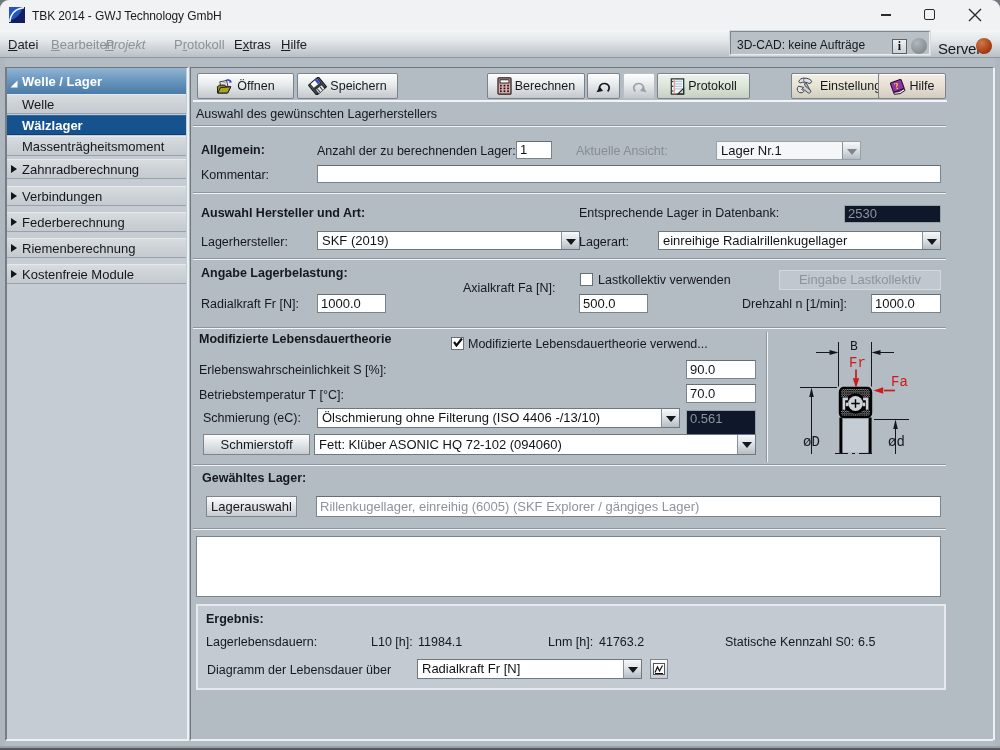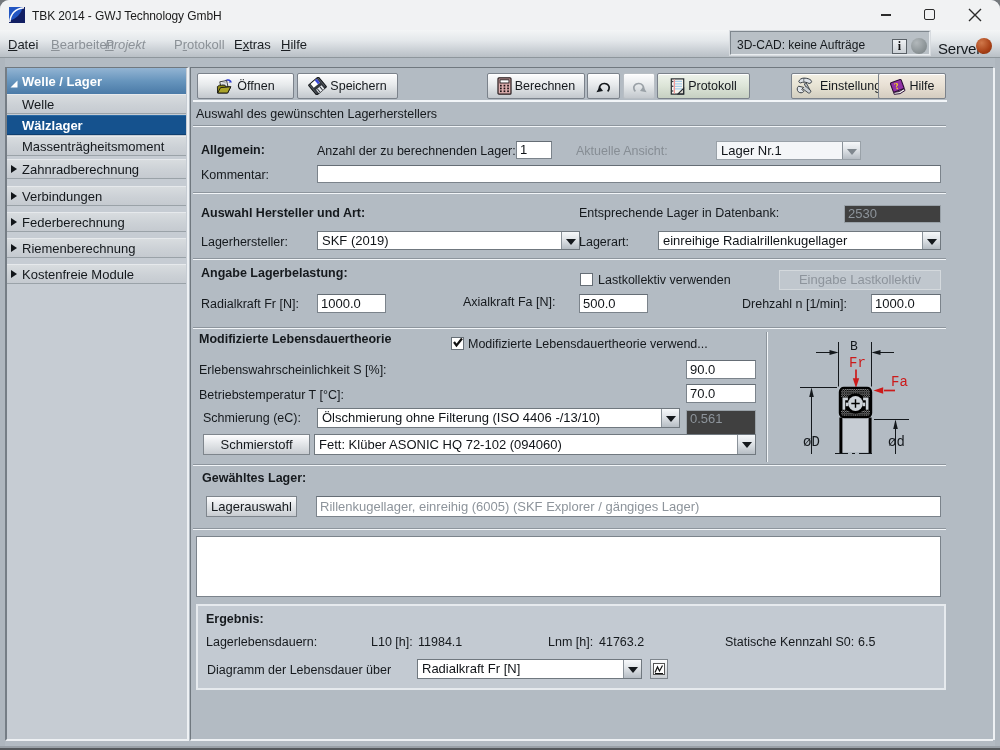--- a/index.html
+++ b/index.html
@@ -5,21 +5,21 @@
   html,body{margin:0;padding:0;width:1000px;height:750px;overflow:hidden;background:#74787c;}
   *{box-sizing:border-box;}
   #win{position:absolute;left:0;top:0;width:1000px;height:750px;background:#b3bbc3;
        border-radius:9px 9px 0 0;overflow:hidden;font-family:"Liberation Sans",sans-serif;}
   .abs{position:absolute;}
   .lbl{position:absolute;font-size:12.5px;color:#15191d;white-space:nowrap;}
   .b{font-weight:bold;}
   .gray{color:#868d94;}
   .fld{position:absolute;background:#fff;border:1px solid #7b838b;border-top-color:#656d75;
        font-size:13px;color:#101418;padding-left:3px;white-space:nowrap;overflow:hidden;}
-  .dis{background:#404040;color:#8d949b;border-color:#99a1a8;}
+  .dis{background:#0f172a;color:#8d949b;border-color:#99a1a8;}
   .cmb{position:absolute;background:#fff;border:1px solid #70787f;font-size:13px;color:#101418;
        padding-left:4px;white-space:nowrap;overflow:hidden;}
   .arr{position:absolute;right:0;top:0;bottom:0;width:18px;
        background:linear-gradient(#f6f8fa,#dfe3e7 45%,#b6bdc4);border-left:1px solid #8a9299;}
   .arr:after{content:"";position:absolute;left:4px;top:7px;width:0;height:0;
        border:5px solid transparent;border-top:6px solid #14181c;border-bottom:none;}
   .arr.g:after{border-top-color:#7f878e;}
   .sep{position:absolute;height:2px;background:#f2f5f8;border-top:1px solid #8d959d;}
   .btn{position:absolute;border:1px solid #7e858c;
        background:linear-gradient(#fdfdfe,#e4e7ea 45%,#c8ccd1);
@@ -189,21 +189,21 @@
   <div class="cmb" style="left:658px;top:231px;width:283px;height:19px;line-height:17px;">einreihige Radialrillenkugellager<span class="arr"></span></div>
   <div class="sep" style="left:193px;top:258px;width:753px;"></div>
 
   <div class="lbl b" style="left:201px;top:266px;">Angabe Lagerbelastung:</div>
   <div class="abs" style="left:580px;top:273px;width:13px;height:13px;background:#fff;border:1px solid #666e76;"></div>
   <div class="lbl" style="left:598px;top:273px;">Lastkollektiv verwenden</div>
   <div class="abs" style="left:779px;top:270px;width:162px;height:20px;background:#c0c7ce;border:1px solid #d4d9dd;
        font-size:13px;color:#8d949c;text-align:center;line-height:18px;">Eingabe Lastkollektiv</div>
   <div class="lbl" style="left:201px;top:297px;">Radialkraft Fr [N]:</div>
   <div class="fld" style="left:317px;top:294px;width:69px;height:19px;line-height:17px;">1000.0</div>
-  <div class="lbl" style="left:463px;top:295px;text-align:center;">Axialkraft Fa [N]:</div>
+  <div class="lbl" style="left:463px;top:281px;text-align:center;">Axialkraft Fa [N]:</div>
   <div class="fld" style="left:579px;top:294px;width:69px;height:19px;line-height:17px;">500.0</div>
   <div class="lbl" style="left:742px;top:297px;">Drehzahl n [1/min]:</div>
   <div class="fld" style="left:871px;top:294px;width:70px;height:19px;line-height:17px;">1000.0</div>
   <div class="sep" style="left:193px;top:327px;width:753px;"></div>
 
   <div class="lbl b" style="left:199px;top:332px;">Modifizierte Lebensdauertheorie</div>
   <div class="abs" style="left:451px;top:337px;width:13px;height:13px;background:#fff;border:1px solid #666e76;">
     <svg width="13" height="13" style="position:absolute;left:-1px;top:-2px;">
         <path d="M3,6 L5.5,9.5 L11,2.5" stroke="#111" stroke-width="2.2" fill="none"></path>
       </svg>

